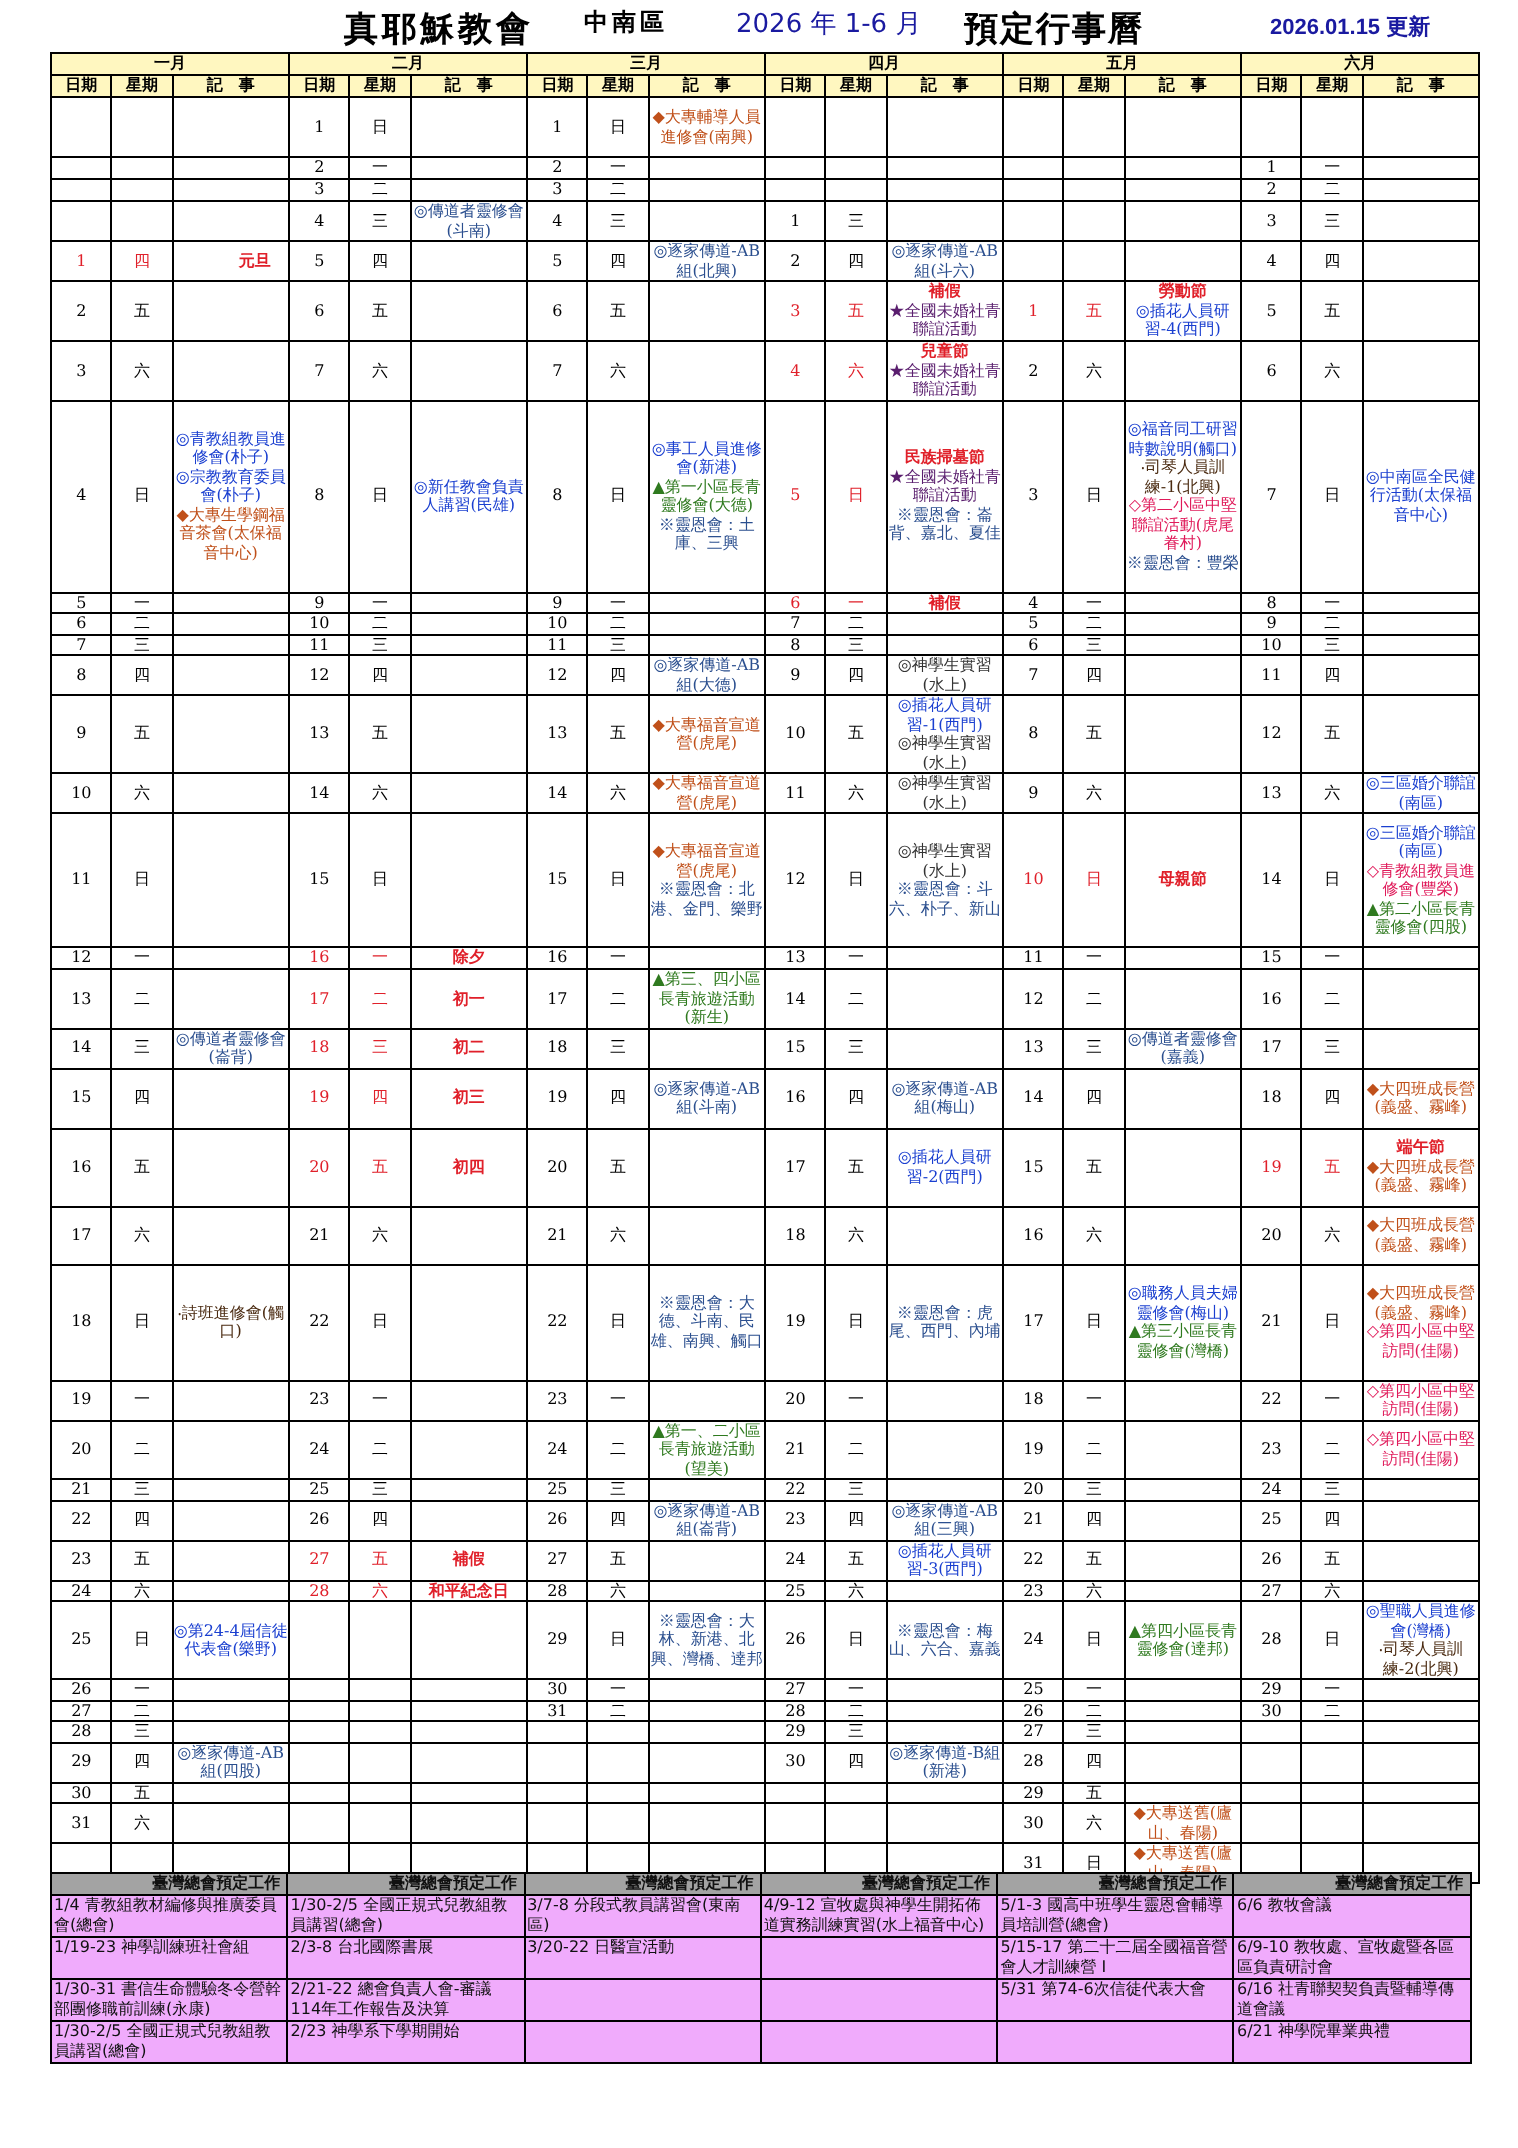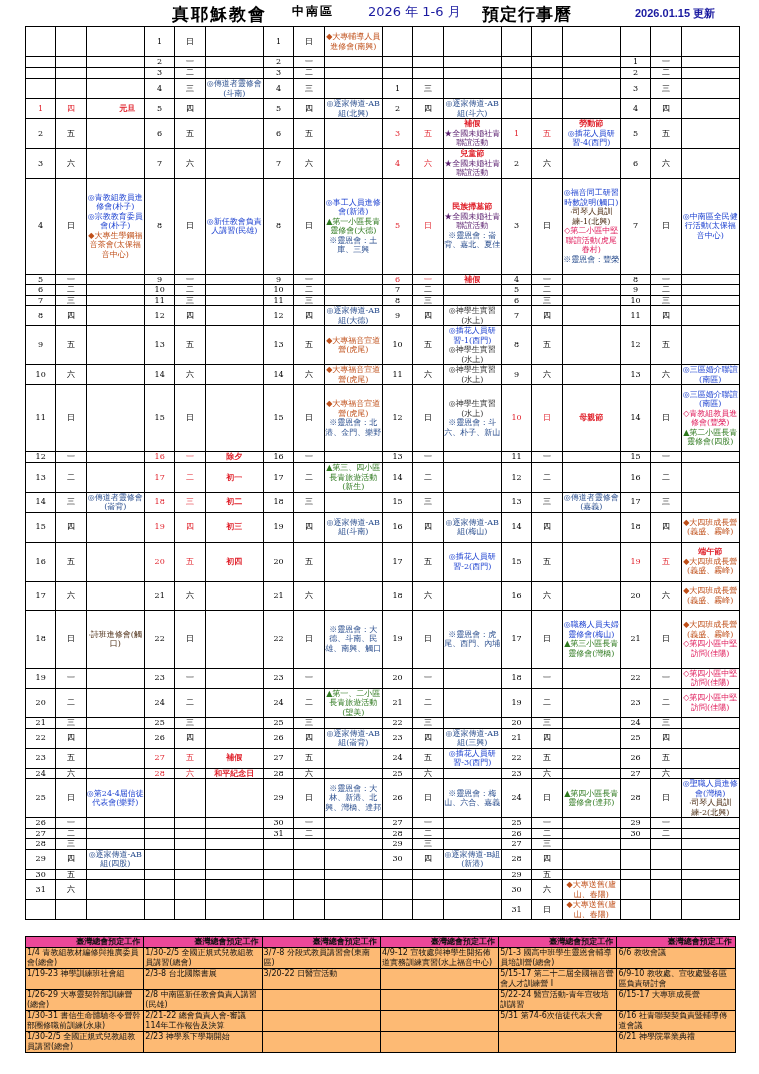--- a/index.html
+++ b/index.html
@@ -22,22 +22,22 @@
   .ev-h{display:block;text-align:center;color:#e0202a;font-weight:bold;}
   .c-blue{color:#1a3fd0;}
   .c-navy{color:#2b4f8f;}
   .c-brown{color:#c0501a;}
   .c-green{color:#2f7a1f;}
   .c-purple{color:#5a1e6e;}
   .c-pink{color:#e01a5a;}
   .c-dark{color:#4a2a10;}
   .c-gray{color:#333;}
   table.foot{position:absolute;left:25px;top:936px;border-collapse:collapse;table-layout:fixed;width:710px;}
-  table.foot td, table.foot th{border:1px solid #000;font-family:"DejaVu Sans",sans-serif;font-size:8px;line-height:10px;text-align:left;vertical-align:top;padding:0 1px;background:#fdba74;color:#111;}
-  table.foot th{text-align:center;font-weight:bold;background:#ec4899;height:10px;padding-left:48px;}
+  table.foot td, table.foot th{border:1px solid #000;font-family:"DejaVu Sans",sans-serif;font-size:8px;line-height:10px;text-align:left;vertical-align:top;padding:0 1px;background:#f0abfc;color:#111;}
+  table.foot th{text-align:center;font-weight:bold;background:#a3a3a3;height:10px;padding-left:48px;}
 </style>
 </head>
 <body>
 
 <div class="title-bar">
   <span class="t-org">真耶穌教會</span>
   <span class="t-area">中南區</span>
   <span class="t-period">2026 年 1-6 月</span>
   <span class="t-name">預定行事曆</span>
   <span class="t-upd">2026.01.15 更新</span>
@@ -58,20 +58,48 @@
       <col style="width: 30.33px;">
       <col style="width: 58.33px;">
       <col style="width: 30.33px;">
       <col style="width: 30.33px;">
       <col style="width: 58.33px;">
       <col style="width: 30.33px;">
       <col style="width: 30.33px;">
       <col style="width: 58.33px;">
     </colgroup>
   <thead>
+    <tr id="month-row">
+        <th colspan="3" class="mon">一月</th>
+        <th colspan="3" class="mon">二月</th>
+        <th colspan="3" class="mon">三月</th>
+        <th colspan="3" class="mon">四月</th>
+        <th colspan="3" class="mon">五月</th>
+        <th colspan="3" class="mon">六月</th>
+      </tr>
+    <tr id="col-row">
+        <th>日期</th>
+        <th>星期</th>
+        <th>記　事</th>
+        <th>日期</th>
+        <th>星期</th>
+        <th>記　事</th>
+        <th>日期</th>
+        <th>星期</th>
+        <th>記　事</th>
+        <th>日期</th>
+        <th>星期</th>
+        <th>記　事</th>
+        <th>日期</th>
+        <th>星期</th>
+        <th>記　事</th>
+        <th>日期</th>
+        <th>星期</th>
+        <th>記　事</th>
+      </tr>
   </thead>
   <tbody id="cal-body">
       <tr style="height: 30px;">
         <td class="d"></td>
         <td class="w"></td>
         <td class="ev"></td>
         <td class="d">1</td>
         <td class="w">日</td>
         <td class="ev"></td>
         <td class="d">1</td>
@@ -965,28 +993,20 @@
       </tr>
       <tr style="height: 20px;">
         <td>1/19-23 神學訓練班社會組</td>
         <td>2/3-8 台北國際書展</td>
         <td>3/20-22 日醫宣活動</td>
         <td></td>
         <td>5/15-17 第二十二屆全國福音營會人才訓練營 I</td>
         <td>6/9-10 教牧處、宣牧處暨各區區負責研討會</td>
       </tr>
       <tr style="height: 20px;">
-        <td>1/26-29 大專靈契幹部訓練營(總會)</td>
-        <td>2/8 中南區新任教會負責人講習(民雄)</td>
-        <td></td>
-        <td></td>
-        <td>5/22-24 醫宣活動-青年宣牧培訓講習</td>
-        <td>6/15-17 大專班成長營</td>
-      </tr>
-      <tr style="height: 20px;">
         <td>1/30-31 書信生命體驗冬令營幹部團修職前訓練(永康)</td>
         <td>2/21-22 總會負責人會-審議114年工作報告及決算</td>
         <td></td>
         <td></td>
         <td>5/31 第74-6次信徒代表大會</td>
         <td>6/16 社青聯契契負責暨輔導傳道會議</td>
       </tr>
       <tr style="height: 20px;">
         <td>1/30-2/5 全國正規式兒教組教員講習(總會)</td>
         <td>2/23 神學系下學期開始</td>

